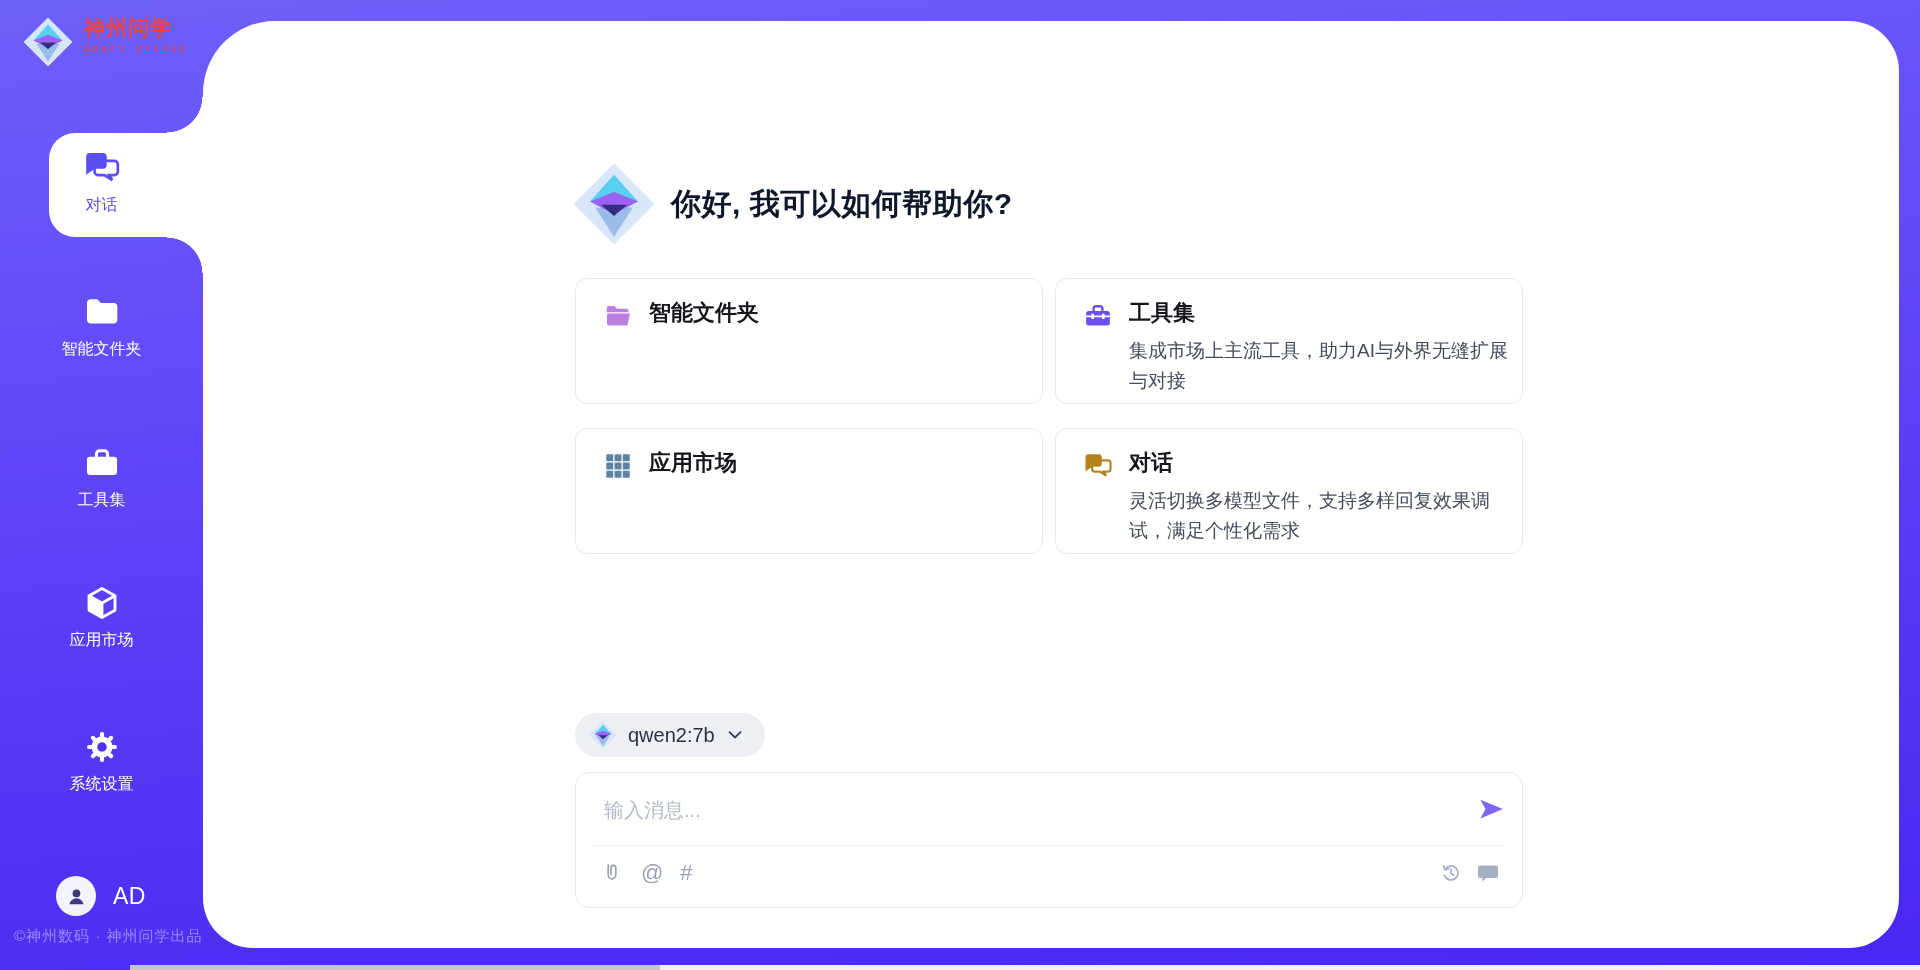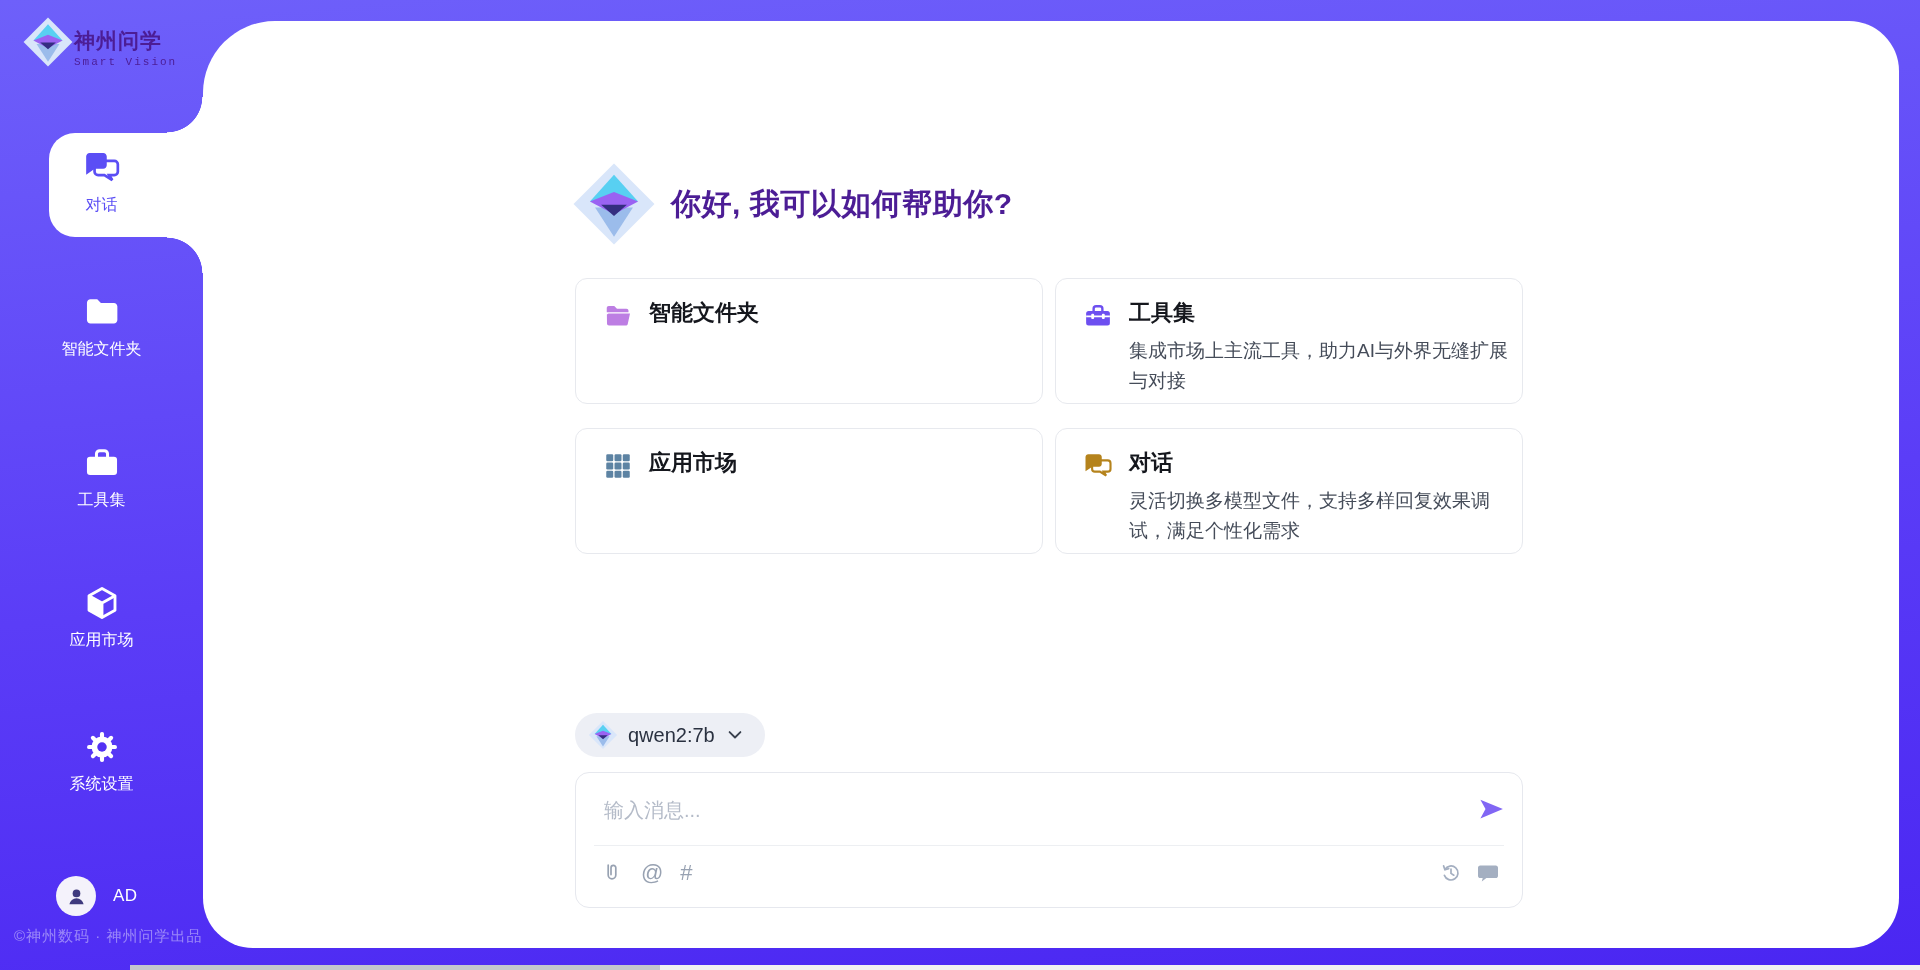--- a/index.html
+++ b/index.html
@@ -6,41 +6,41 @@
   body{
     width:1920px;height:970px;position:relative;overflow:hidden;
     background:linear-gradient(175deg,#6e60fa 0%,#5b3df7 55%,#4a26f2 100%);
     font-family:"Liberation Sans","DejaVu Sans",sans-serif;
   }
   svg{display:block;}
   
   .main-panel{position:absolute;left:203px;top:21px;width:1696px;height:927px;
     background:#fff;border-radius:72px 50px 50px 50px;}
   
-  .brand{position:absolute;left:22px;top:16px;display:flex;align-items:flex-end;color:#4c1d95;}
+  .brand{position:absolute;left:22px;top:16px;display:flex;align-items:flex-start;gap:10px;color:#ef4444;}
   .brand .logo{width:52px;height:52px;}
   .brand-name{font-size:21px;font-weight:700;letter-spacing:1px;line-height:24px;}
   .brand-sub{font-size:11px;letter-spacing:2px;margin-top:3px;font-family:Liberation Mono, monospace;}
   .nav-pill{position:absolute;left:49px;top:133px;width:154px;height:104px;background:#fff;border-radius:26px 0 0 26px;}
   .fillet{position:absolute;width:36px;height:36px;left:167px;}
   .fillet.top{top:97px;background:radial-gradient(circle 36px at 0 0,rgba(255,255,255,0) 35px,#fff 35.6px);}
   .fillet.bottom{top:237px;background:radial-gradient(circle 36px at 0 100%,rgba(255,255,255,0) 35px,#fff 35.6px);}
   .nav-item{position:absolute;left:0;width:203px;display:flex;flex-direction:column;align-items:center;gap:8px;color:#fff;cursor:pointer;z-index:3;}
   .nav-item .nav-icon svg{width:38px;height:38px;}
   .nav-label{font-size:16px;}
   .nav-item.active{color:#5b4ef5;}
   .user{position:absolute;left:56px;top:876px;display:flex;align-items:center;gap:17px;color:#fff;cursor:pointer;}
   .avatar{width:40px;height:40px;border-radius:50%;background:#f4f2fb;display:flex;align-items:center;justify-content:center;}
   .avatar svg{width:25px;height:25px;}
-  .user-name{font-size:17px;letter-spacing:0.5px;}
+  .user-name{font-size:23px;letter-spacing:0.5px;}
   .copyright{position:absolute;left:14px;top:927px;font-size:15px;color:rgba(255,255,255,0.42);letter-spacing:1px;white-space:nowrap;}
   
   .greeting{position:absolute;left:571px;top:161px;display:flex;align-items:center;gap:14px;}
   .greeting .logo{width:86px;height:86px;}
-  .greeting-title{font-size:30px;font-weight:700;color:#4c1d95;letter-spacing:0.5px;}
+  .greeting-title{font-size:30px;font-weight:700;color:#0f172a;letter-spacing:0.5px;}
   
   .cards{position:absolute;left:575px;top:278px;display:grid;grid-template-columns:468px 468px;grid-auto-rows:126px;gap:24px 12px;}
   .card{border:1px solid #e7e9ee;border-radius:12px;background:#fff;position:relative;
     padding:19px 8px 0 73px;box-sizing:border-box;cursor:pointer;}
   .card-icon{position:absolute;left:27px;top:22px;width:30px;height:30px;}
   .card-icon svg{width:30px;height:30px;}
   .card-title{font-size:22px;font-weight:700;color:#15171d;}
   .card-desc{margin-top:8px;font-size:19px;line-height:30px;color:#454c59;}
   
   .model-pill{position:absolute;left:575px;top:713px;height:44px;border-radius:22px;background:#edeff5;

